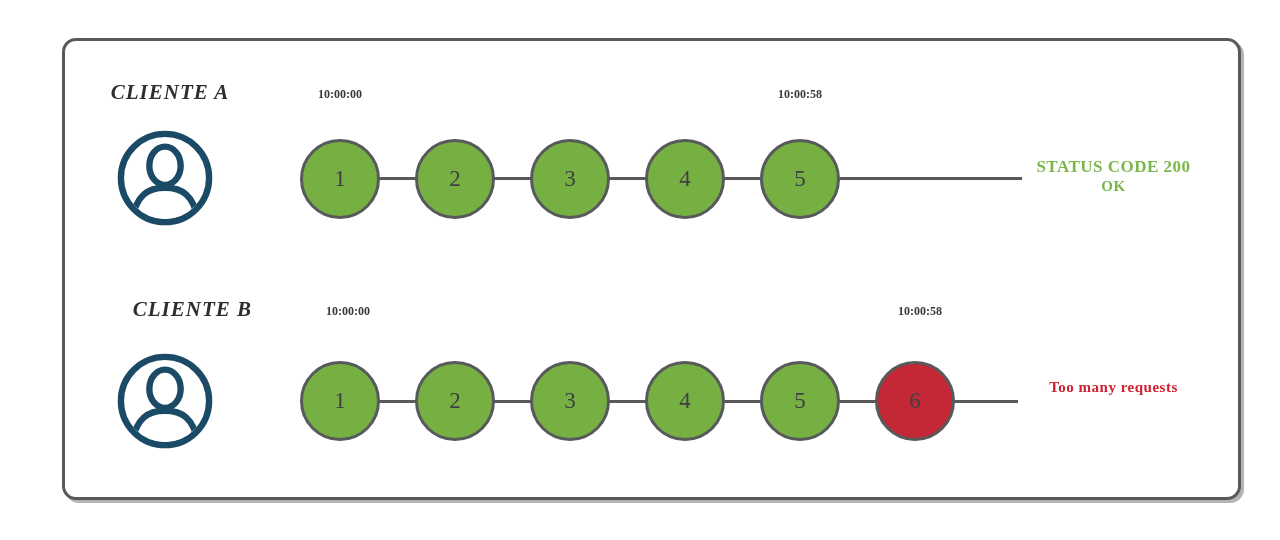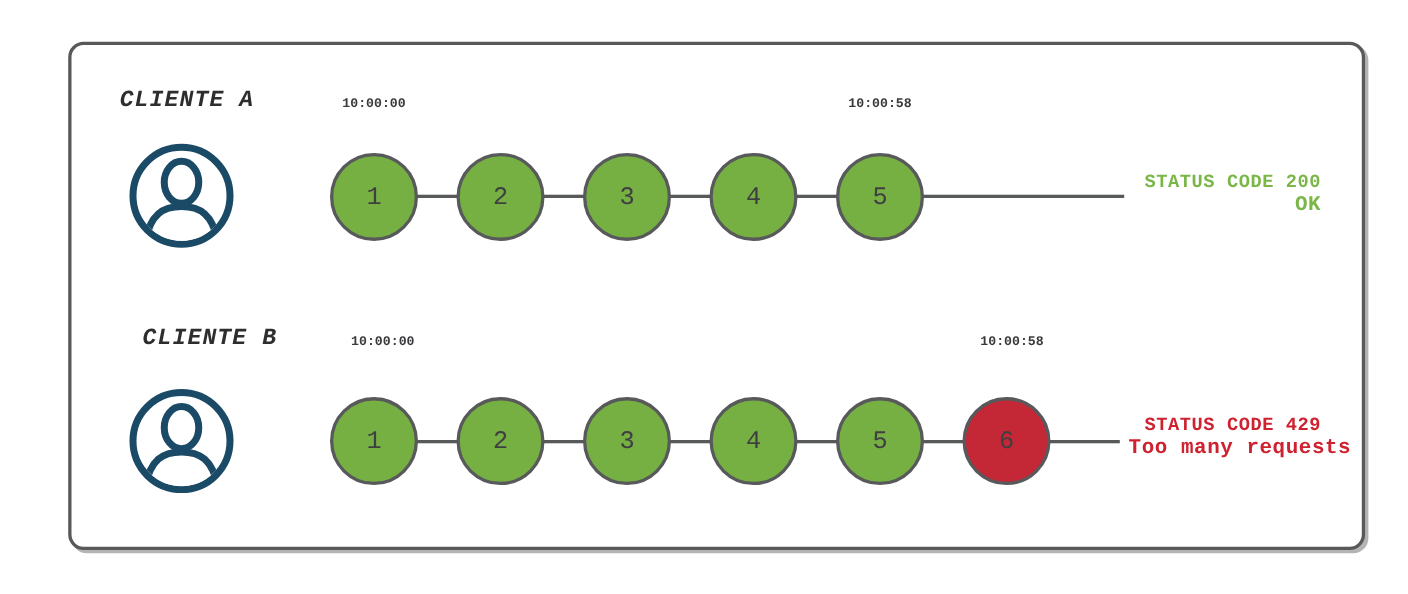--- a/index.html
+++ b/index.html
@@ -1,18 +1,18 @@
 <!DOCTYPE html>
 <html><head>
 <meta charset="utf-8">
 <style>
   html,body { margin:0; padding:0; background:#ffffff; }
   .stage {
     position:relative; width:1280px; height:540px; background:#ffffff;
-    font-family:Liberation Mono, monospace; overflow:hidden;
+    font-family:Liberation Serif, serif; overflow:hidden;
   }
   .frame {
     position:absolute; left:62px; top:38px; width:1179px; height:462px;
     box-sizing:border-box; border:3px solid #58595b; border-radius:14px;
     background:#ffffff; box-shadow:3px 3px 0 rgba(88,89,91,0.45);
   }
   .client-label {
     position:absolute; width:170px; text-align:center;
     font-style:italic; font-weight:700; font-size:21px; letter-spacing:1px;
     color:#2e2e30; white-space:nowrap;
@@ -42,27 +42,27 @@
   .row-b .chain { left:300px; top:361px; }
 
   .circle {
     width:80px; height:80px; box-sizing:border-box;
     border:3px solid #58595b; border-radius:50%;
     display:flex; align-items:center; justify-content:center;
     font-size:23px; color:#3f3f42;
   }
 
   .status {
-    position:absolute; width:175px; text-align:right;
+    position:absolute; width:175px; text-align:center;
     font-weight:700; font-size:17px; line-height:20px;
     letter-spacing:0.5px; white-space:nowrap;
   }
   .row-a .status { left:1026px; top:157px; }
   .row-b .status { left:1026px; top:378px; }
-  .status .l2 { font-size:19px; line-height:19px; }
+  .status .l2 { font-size:15px; line-height:19px; }
 </style>
 </head>
 <body>
 
 <div class="stage">
   <div class="frame"></div>
 
   <section class="row-a">
     <div class="client-label">CLIENTE A</div>
 
@@ -124,17 +124,16 @@
     <div class="chain">
         <div class="circle" style="background: rgb(118, 176, 67); border-color: rgb(88, 89, 91);">1</div>
         <div class="circle" style="background: rgb(118, 176, 67); border-color: rgb(88, 89, 91);">2</div>
         <div class="circle" style="background: rgb(118, 176, 67); border-color: rgb(88, 89, 91);">3</div>
         <div class="circle" style="background: rgb(118, 176, 67); border-color: rgb(88, 89, 91);">4</div>
         <div class="circle" style="background: rgb(118, 176, 67); border-color: rgb(88, 89, 91);">5</div>
         <div class="circle" style="background: rgb(196, 39, 53); border-color: rgb(88, 89, 91);">6</div>
       </div>
 
     <div class="status" style="color: rgb(207, 34, 48);">
-      <div class="l1">STATUS CODE 429</div>
       <div class="l2">Too many requests</div>
     </div>
   </section>
 </div>
 
 </body></html>

